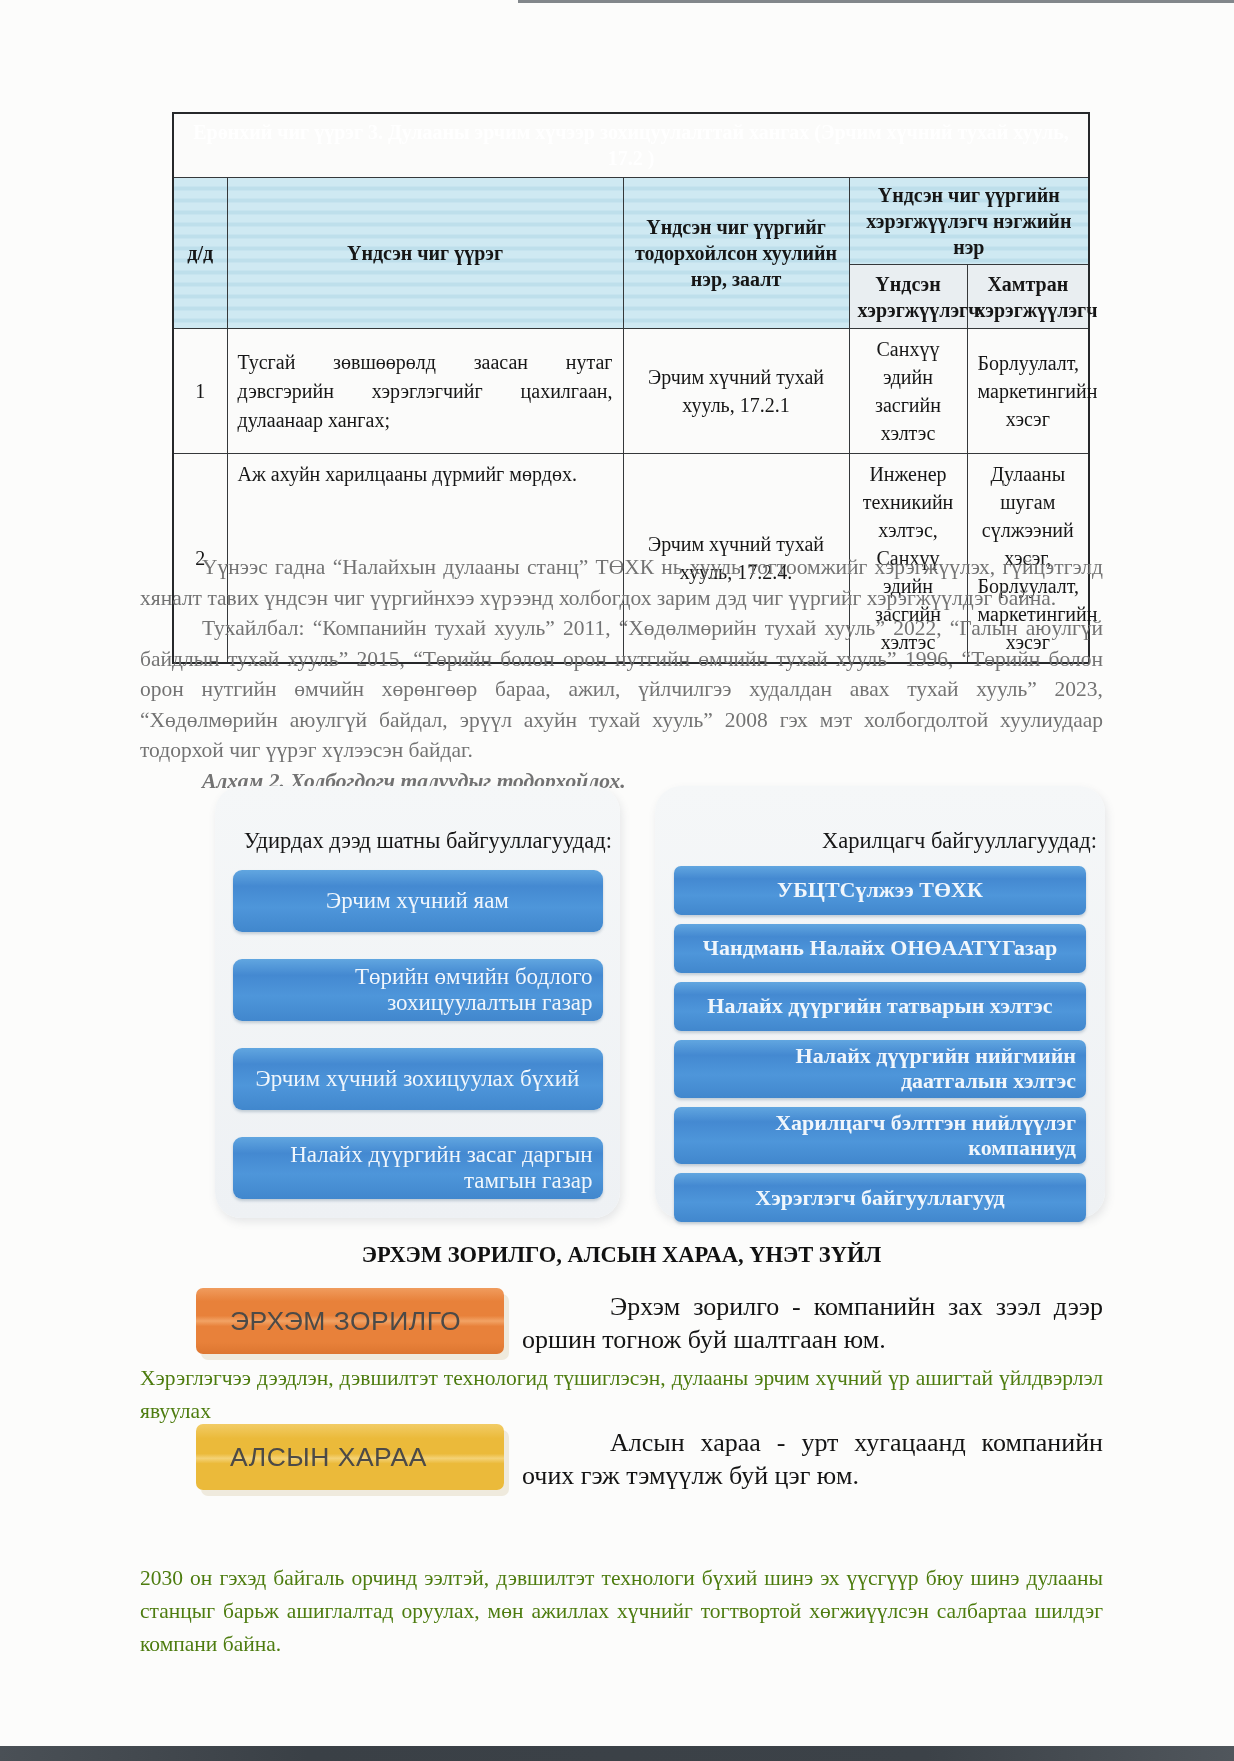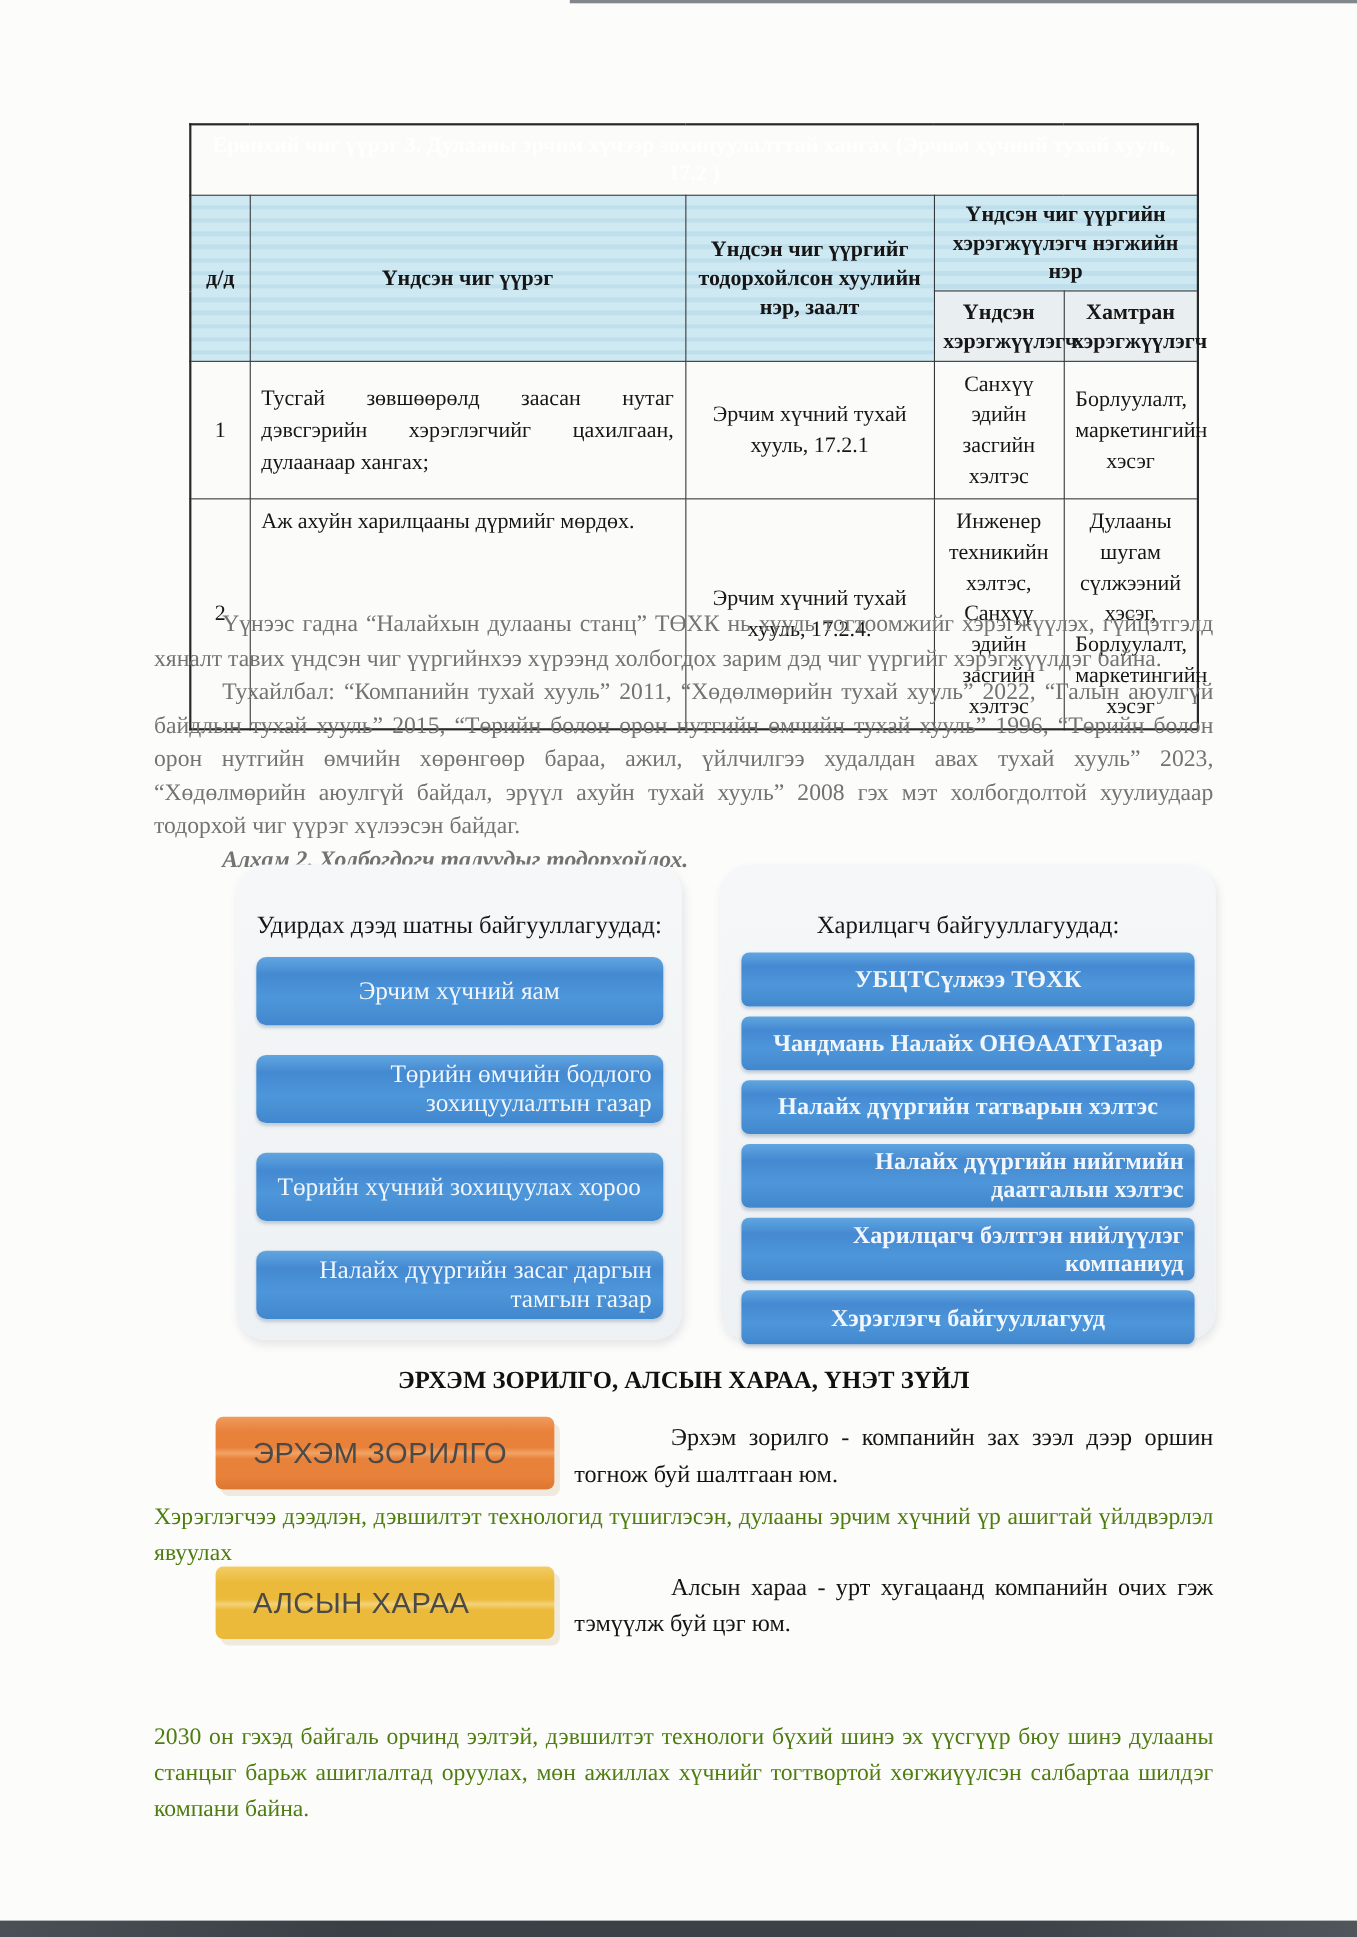--- a/index.html
+++ b/index.html
@@ -43,21 +43,21 @@
     font-size:21.5px; line-height:30.5px; text-align:justify; color:#737373; }
   .text-block p { margin:0; text-indent:62px; }
   .step2 { font-weight:bold; font-style:italic; text-indent:0; margin-top:1px; text-align:left; }
 
   
   .panels { position:absolute; top:786px; left:215px; display:flex; gap:35px; }
   .panel { background:linear-gradient(180deg,#f5f7f8,#eef1f4); border-radius:26px;
     box-shadow:2px 4px 8px rgba(90,100,110,.14); height:432px; }
   .panel-left { width:405px; }
   .panel-right { width:450px; }
-  .panel-heading { margin:42px 8px 0; text-align:center; font-size:22.5px; color:#161616; }
+  .panel-heading { margin:42px 8px 0; text-align:right; font-size:22.5px; color:#161616; }
   .box-col { display:flex; flex-direction:column; align-items:center; }
   .box-col-left { margin-top:16px; gap:27px; }
   .box-col-right { margin-top:12px; gap:9px; }
   .org-box { width:370px; min-height:62px;
     background:linear-gradient(180deg,#61a6e0 0%,#4489d1 26%,#4e96da 60%,#4187cd 100%);
     border-radius:9px; color:#f0f6fc; display:flex; align-items:center; justify-content:center;
     text-align:right; font-size:23px; line-height:1.13; padding:4px 10px;
     box-shadow:0 2px 3px rgba(70,100,130,.28); }
   .panel-right .org-box { width:412px; min-height:49px; font-size:22px; border-radius:7px;font-weight:bold; }
 
@@ -68,21 +68,21 @@
   .mission-row { top:1288px; }
   .vision-row { top:1424px; }
   .badge { width:308px; height:66px; border-radius:7px; display:flex; align-items:center;
     padding-left:34px; font-family:"Liberation Sans","DejaVu Sans",sans-serif;
     font-size:26.5px; color:#4c4a47; letter-spacing:.5px; flex:none; }
   .badge-mission { background:linear-gradient(180deg,#f09c5e 0%,#e8813a 20%,#e8813a 42%,#f2a365 50%,#e8813a 58%,#e8813a 82%,#dd7630 100%);
     box-shadow:5px 6px 0 #efeadd; }
   .badge-vision { background:linear-gradient(180deg,#f2cc66 0%,#ebba3a 22%,#ebba3a 45%,#f4d276 52%,#ebba3a 60%,#ebba3a 100%);
     box-shadow:5px 6px 0 #efeadd; }
   .value-intro { flex:1; padding-left:18px; padding-top:2px; text-indent:88px;
-    font-size:22px; line-height:33px; text-align:justify; color:#141414; }
+    font-size:26px; line-height:33px; text-align:justify; color:#141414; }
   .statement { position:absolute; left:140px; width:963px; font-size:21.5px; line-height:33px;
     text-align:justify; color:#4d7c0f; }
   .statement-mission { top:1362px; }
   .statement-vision { top:1562px; }
 </style>
 </head>
 <body>
 
 <div class="edge-top"></div>
 
@@ -130,21 +130,21 @@
   <p>Тухайлбал: “Компанийн тухай хууль” 2011, “Хөдөлмөрийн тухай хууль” 2022, “Галын аюулгүй байдлын тухай хууль” 2015, “Төрийн болон орон нутгийн өмчийн тухай хууль” 1996, “Төрийн болон орон нутгийн өмчийн хөрөнгөөр бараа, ажил, үйлчилгээ худалдан авах тухай хууль” 2023, “Хөдөлмөрийн аюулгүй байдал, эрүүл ахуйн тухай хууль” 2008 гэх мэт холбогдолтой хуулиудаар тодорхой чиг үүрэг хүлээсэн байдаг.</p>
   <p class="step2">Алхам 2. Холбогдогч талуудыг тодорхойлох.</p>
 </div>
 
 <div class="panels">
   <div class="panel panel-left">
     <div class="panel-heading">Удирдах дээд шатны байгууллагуудад:</div>
     <div class="box-col box-col-left">
       <div class="org-box">Эрчим хүчний яам</div>
       <div class="org-box">Төрийн өмчийн бодлого зохицуулалтын газар</div>
-      <div class="org-box">Төрийн хүчний зохицуулах хороо</div>
+      <div class="org-box">Эрчим хүчний зохицуулах бүхий</div>
       <div class="org-box">Налайх дүүргийн засаг даргын тамгын газар</div>
     </div>
   </div>
   <div class="panel panel-right">
     <div class="panel-heading">Харилцагч байгууллагуудад:</div>
     <div class="box-col box-col-right">
       <div class="org-box">УБЦТСүлжээ ТӨХК</div>
       <div class="org-box">Чандмань Налайх ОНӨААТҮГазар</div>
       <div class="org-box">Налайх дүүргийн татварын хэлтэс</div>
       <div class="org-box">Налайх дүүргийн нийгмийн даатгалын хэлтэс</div>

